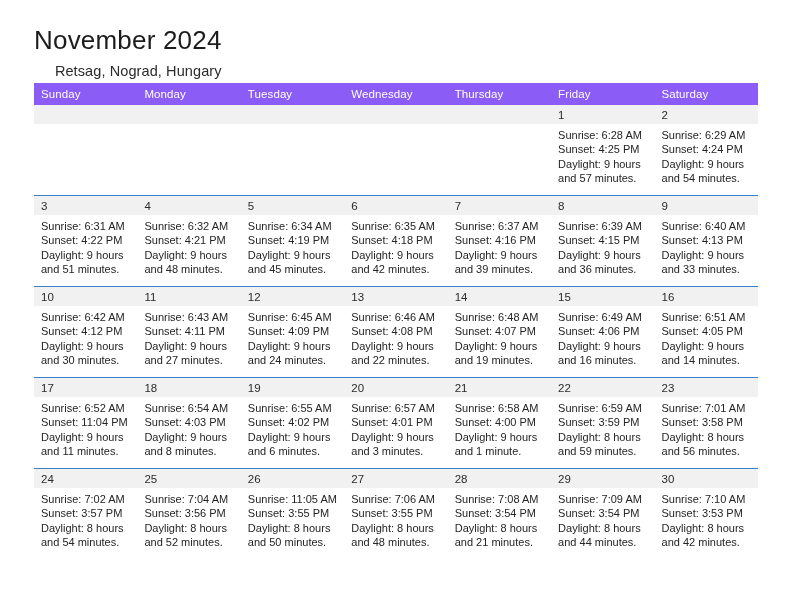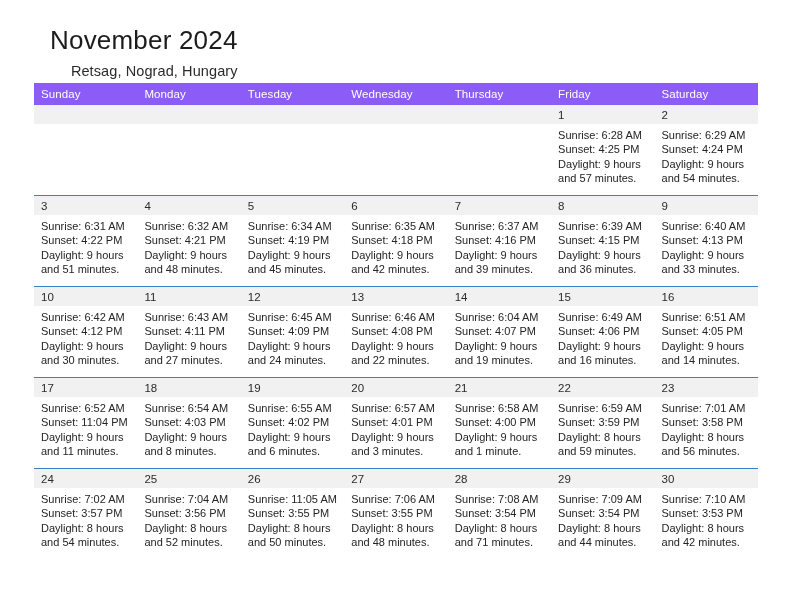--- a/index.html
+++ b/index.html
@@ -67,21 +67,20 @@
   .titleblock {
     text-align: right;
     padding-top: 0px;
   }
   .cal-title {
     font-size: 26px;
     font-weight: normal;
     color: #1c1c1c;
     line-height: 1.15;
     letter-spacing: .2px;
-    margin-left: 16px;
   }
   .cal-subtitle {
     margin-top: 7px;
     font-size: 14.5px;
     color: #2b2b2b;
     letter-spacing: .1px;
     text-align: right;
   }
 
   
@@ -338,21 +337,21 @@
                 <div>Sunset: 4:08 PM</div>
                 <div>Daylight: 9 hours</div>
                 <div>and 22 minutes.</div>
               </div>
             </div>
           </td>
           <td>
             <div class="cell">
               <div class="daynum-band">14</div>
               <div class="details">
-                <div>Sunrise: 6:04 AM</div>
+                <div>Sunrise: 6:48 AM</div>
                 <div>Sunset: 4:07 PM</div>
                 <div>Daylight: 9 hours</div>
                 <div>and 19 minutes.</div>
               </div>
             </div>
           </td>
           <td>
             <div class="cell">
               <div class="daynum-band">15</div>
               <div class="details">
@@ -499,21 +498,21 @@
               </div>
             </div>
           </td>
           <td>
             <div class="cell">
               <div class="daynum-band">28</div>
               <div class="details">
                 <div>Sunrise: 7:08 AM</div>
                 <div>Sunset: 3:54 PM</div>
                 <div>Daylight: 8 hours</div>
-                <div>and 71 minutes.</div>
+                <div>and 21 minutes.</div>
               </div>
             </div>
           </td>
           <td>
             <div class="cell">
               <div class="daynum-band">29</div>
               <div class="details">
                 <div>Sunrise: 7:09 AM</div>
                 <div>Sunset: 3:54 PM</div>
                 <div>Daylight: 8 hours</div>

